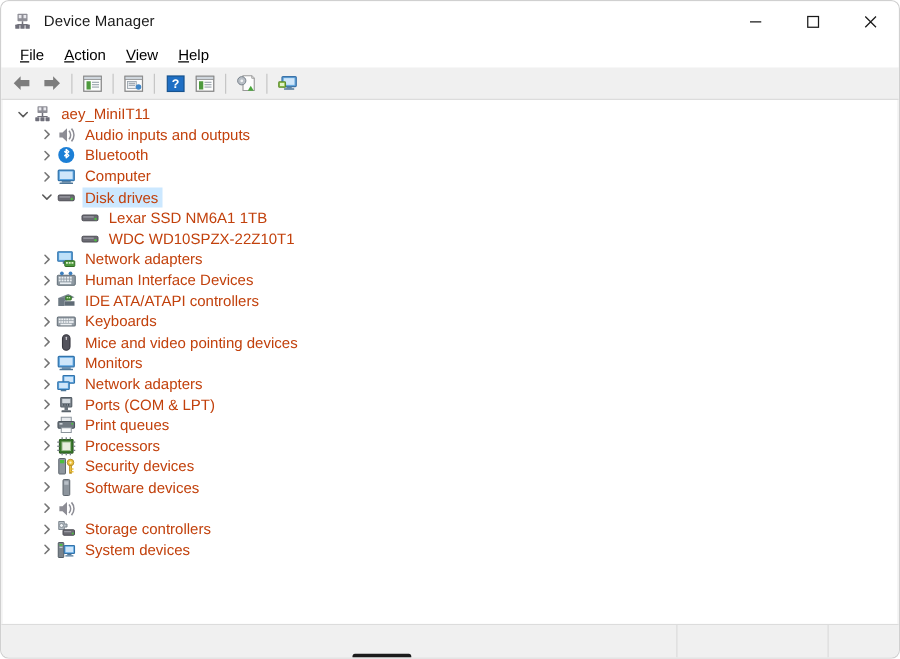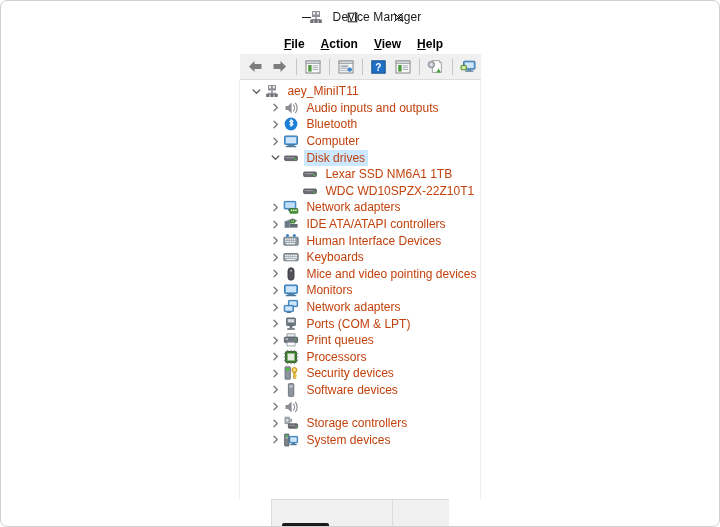--- a/index.html
+++ b/index.html
@@ -15,21 +15,20 @@
     position: relative;
     width: 720px;
     height: 527px;
     background: #ffffff;
     box-sizing: border-box;
     border: 1px solid #d0d0d0;
     border-radius: 7px;
     overflow: hidden;
     display: flex;
     flex-direction: column;
-    align-items: center;
   }
 
   
   #titlebar {
     height: 32px;
     flex: 0 0 32px;
     background: #ffffff;
     display: flex;
     align-items: center;
     position: relative;
@@ -68,21 +67,20 @@
 
   
   #menubar {
     height: 21px;
     flex: 0 0 21px;
     background: #ffffff;
     display: flex;
     align-items: center;
     padding-left: 7px;
     gap: 0px;
-    font-weight: bold;
   }
   .menu-item {
     font-size: 12px;
     color: #000000;
     padding: 2px 8px 2px 8px;
     white-space: nowrap;
     cursor: default;
   }
   .menu-item u { text-decoration: underline; }
 
@@ -462,39 +460,20 @@
         </div>
         <div class="row">
           <div style="flex: 0 0 27px;"></div>
           <div class="twisty">
             <svg width="9" height="9" viewBox="0 0 9 9">
               <path d="M3 1.2 L6.3 4.5 L3 7.8" stroke="#767676" stroke-width="1.25" fill="none" stroke-linecap="round" stroke-linejoin="round"></path>
             </svg>
           </div>
           <div class="row-icon">
             <svg width="16" height="16" viewBox="0 0 16 16">
-              <path d="M1.6 5.4 L9.6 2.2 L14.6 4.8 L6.6 8 Z" fill="#7e8a94"></path>
-              <rect x="1.6" y="5.4" width="5" height="6.4" fill="#6d7983"></rect>
-              <rect x="6.6" y="8" width="8" height="3.6" fill="#5f6b75"></rect>
-              <rect x="7.6" y="4" width="4.4" height="3" rx="0.4" fill="#4e9a3e" stroke="#336c26" stroke-width="0.7"></rect>
-              <rect x="8.4" y="4.7" width="1" height="0.9" fill="#dff0d0"></rect>
-              <rect x="10" y="4.7" width="1" height="0.9" fill="#dff0d0"></rect>
-            </svg>
-          </div>
-          <div class="row-label">IDE ATA/ATAPI controllers</div>
-        </div>
-        <div class="row">
-          <div style="flex: 0 0 27px;"></div>
-          <div class="twisty">
-            <svg width="9" height="9" viewBox="0 0 9 9">
-              <path d="M3 1.2 L6.3 4.5 L3 7.8" stroke="#767676" stroke-width="1.25" fill="none" stroke-linecap="round" stroke-linejoin="round"></path>
-            </svg>
-          </div>
-          <div class="row-icon">
-            <svg width="16" height="16" viewBox="0 0 16 16">
               <rect x="0.8" y="4.2" width="14.4" height="8" rx="0.8" fill="#8f9aa3" stroke="#5e6a73" stroke-width="0.8"></rect>
               <rect x="2" y="5.4" width="1.6" height="1.5" fill="#e8edf1"></rect>
               <rect x="4.2" y="5.4" width="1.6" height="1.5" fill="#e8edf1"></rect>
               <rect x="6.4" y="5.4" width="1.6" height="1.5" fill="#e8edf1"></rect>
               <rect x="8.6" y="5.4" width="1.6" height="1.5" fill="#e8edf1"></rect>
               <rect x="10.8" y="5.4" width="1.6" height="1.5" fill="#e8edf1"></rect>
               <rect x="2" y="7.6" width="1.6" height="1.5" fill="#e8edf1"></rect>
               <rect x="4.2" y="7.6" width="1.6" height="1.5" fill="#e8edf1"></rect>
               <rect x="6.4" y="7.6" width="1.6" height="1.5" fill="#e8edf1"></rect>
               <rect x="8.6" y="7.6" width="1.6" height="1.5" fill="#e8edf1"></rect>
@@ -508,20 +487,39 @@
         </div>
         <div class="row">
           <div style="flex: 0 0 27px;"></div>
           <div class="twisty">
             <svg width="9" height="9" viewBox="0 0 9 9">
               <path d="M3 1.2 L6.3 4.5 L3 7.8" stroke="#767676" stroke-width="1.25" fill="none" stroke-linecap="round" stroke-linejoin="round"></path>
             </svg>
           </div>
           <div class="row-icon">
             <svg width="16" height="16" viewBox="0 0 16 16">
+              <path d="M1.6 5.4 L9.6 2.2 L14.6 4.8 L6.6 8 Z" fill="#7e8a94"></path>
+              <rect x="1.6" y="5.4" width="5" height="6.4" fill="#6d7983"></rect>
+              <rect x="6.6" y="8" width="8" height="3.6" fill="#5f6b75"></rect>
+              <rect x="7.6" y="4" width="4.4" height="3" rx="0.4" fill="#4e9a3e" stroke="#336c26" stroke-width="0.7"></rect>
+              <rect x="8.4" y="4.7" width="1" height="0.9" fill="#dff0d0"></rect>
+              <rect x="10" y="4.7" width="1" height="0.9" fill="#dff0d0"></rect>
+            </svg>
+          </div>
+          <div class="row-label">IDE ATA/ATAPI controllers</div>
+        </div>
+        <div class="row">
+          <div style="flex: 0 0 27px;"></div>
+          <div class="twisty">
+            <svg width="9" height="9" viewBox="0 0 9 9">
+              <path d="M3 1.2 L6.3 4.5 L3 7.8" stroke="#767676" stroke-width="1.25" fill="none" stroke-linecap="round" stroke-linejoin="round"></path>
+            </svg>
+          </div>
+          <div class="row-icon">
+            <svg width="16" height="16" viewBox="0 0 16 16">
               <rect x="0.8" y="4.6" width="14.4" height="7.2" rx="0.9" fill="#9aa3ab" stroke="#656f78" stroke-width="0.9"></rect>
               <rect x="2" y="5.8" width="1.5" height="1.4" fill="#eef1f4"></rect>
               <rect x="4" y="5.8" width="1.5" height="1.4" fill="#eef1f4"></rect>
               <rect x="6" y="5.8" width="1.5" height="1.4" fill="#eef1f4"></rect>
               <rect x="8" y="5.8" width="1.5" height="1.4" fill="#eef1f4"></rect>
               <rect x="10" y="5.8" width="1.5" height="1.4" fill="#eef1f4"></rect>
               <rect x="12" y="5.8" width="1.9" height="1.4" fill="#eef1f4"></rect>
               <rect x="2" y="7.9" width="1.5" height="1.4" fill="#eef1f4"></rect>
               <rect x="4" y="7.9" width="1.5" height="1.4" fill="#eef1f4"></rect>
               <rect x="6" y="7.9" width="1.5" height="1.4" fill="#eef1f4"></rect>

